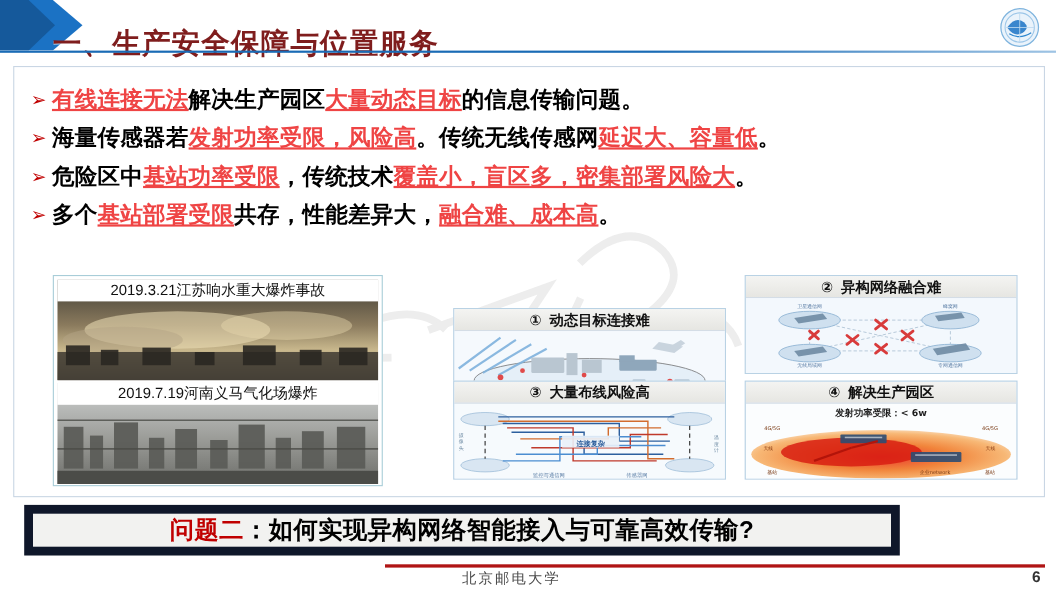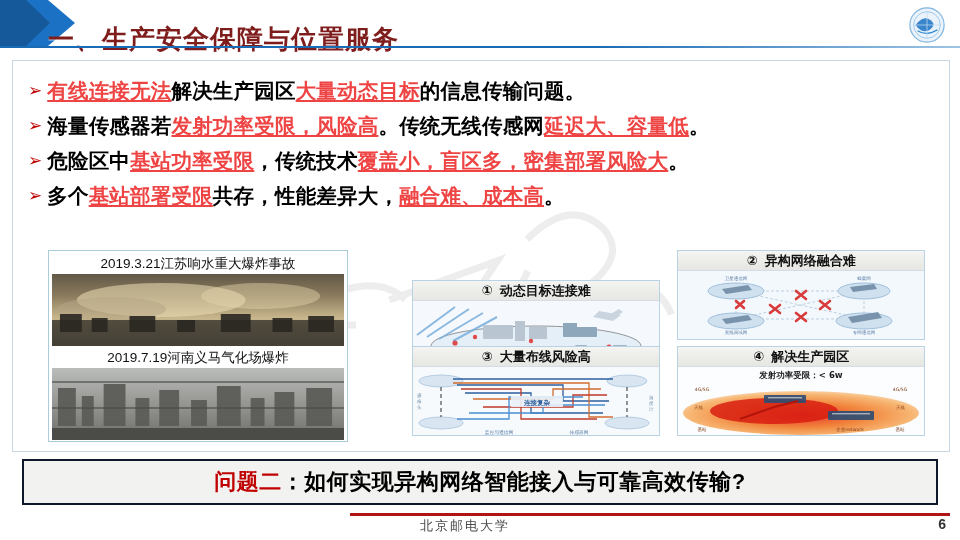--- a/index.html
+++ b/index.html
@@ -180,23 +180,23 @@
     border-bottom: 1px solid #d4dde6;
     white-space: nowrap;
   }
   .panel-body { position: relative; width: 100%; height: 69px; }
 
   
   .question {
     position: absolute;
     left: 22px;
     top: 459px;
-    width: 916px;
+    width: 796px;
     height: 46px;
-    border: 2px solid #0f172a;
+    border: 8px solid #0f172a;
     background: #f2f2f0;
     box-sizing: border-box;
     z-index: 5;
     display: flex;
     align-items: center;
     justify-content: center;
   }
   .question-inner {
     font-size: 22px;
     font-weight: bold;

